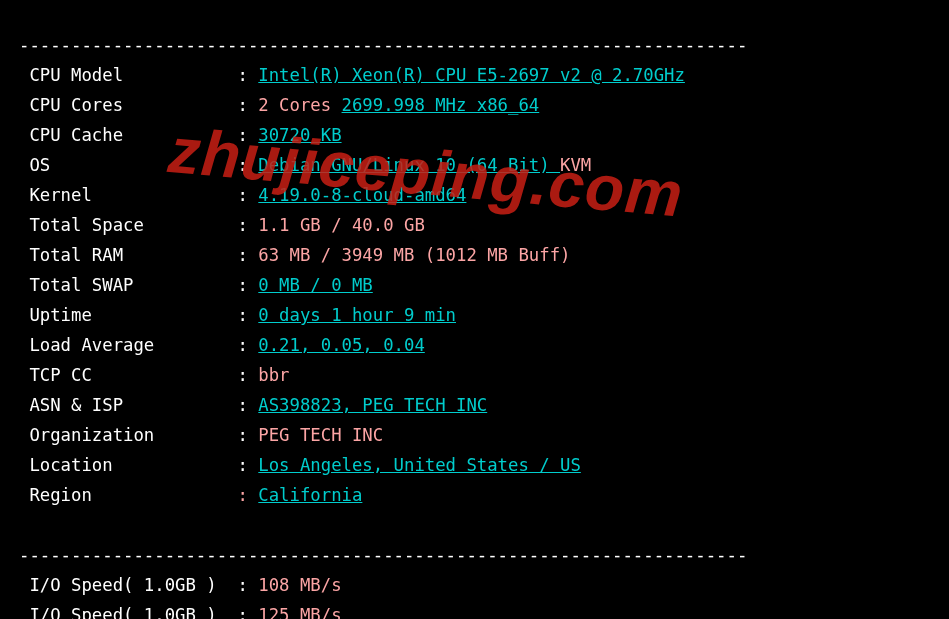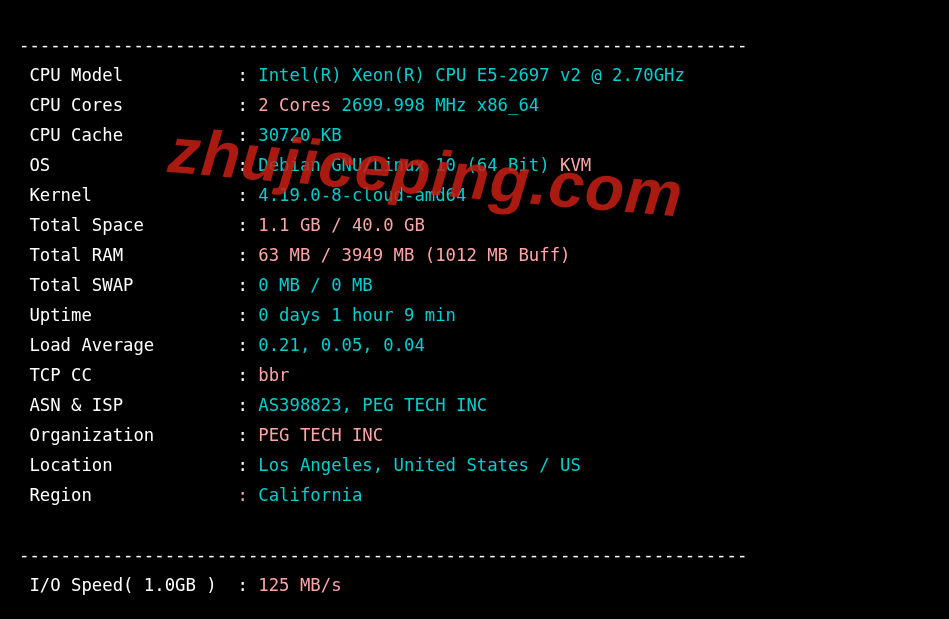--- a/index.html
+++ b/index.html
@@ -19,21 +19,21 @@
     font-size: 17.3px;
     line-height: 30px;
     color: #fff;
     white-space: pre;
     letter-spacing: 0px;
     padding-left: 19px;
     box-sizing: border-box;
   }
   .c-white  { color: #ffffff; margin-top: 11px; }
   .c-yellow { color: #fca5a5; }
-  .c-cyan   { color: #00cdcd; }
+  .c-cyan   { color: #00cdcd; text-decoration: underline; }
   .watermark {
     position: absolute;
     left: 170px;
     top: 135px;
     font-family: Arial, Helvetica, sans-serif;
     font-size: 64px;
     font-weight: 600;
     font-style: italic;
     color: rgba(200, 30, 20, 0.85);
     transform: rotate(5deg);
@@ -46,16 +46,16 @@
     color: #ffffff;
   }
 </style>
 </head>
 <body>
 
 <div class="terminal">
 <span class="hr">----------------------------------------------------------------------</span>
 <div id="spec-lines"><div><span class="c-white"> CPU Model           </span><span class="c-white">: </span><span class="c-cyan">Intel(R) Xeon(R) CPU E5-2697 v2 @ 2.70GHz</span></div><div><span class="c-white"> CPU Cores           </span><span class="c-white">: </span><span class="c-yellow">2 Cores </span><span class="c-cyan">2699.998 MHz x86_64</span></div><div><span class="c-white"> CPU Cache           </span><span class="c-white">: </span><span class="c-cyan">30720 KB</span></div><div><span class="c-white"> OS                  </span><span class="c-white">: </span><span class="c-cyan">Debian GNU/Linux 10 (64 Bit) </span><span class="c-yellow">KVM</span></div><div><span class="c-white"> Kernel              </span><span class="c-white">: </span><span class="c-cyan">4.19.0-8-cloud-amd64</span></div><div><span class="c-white"> Total Space         </span><span class="c-white">: </span><span class="c-yellow">1.1 GB / 40.0 GB</span></div><div><span class="c-white"> Total RAM           </span><span class="c-white">: </span><span class="c-yellow">63 MB / 3949 MB (1012 MB Buff)</span></div><div><span class="c-white"> Total SWAP          </span><span class="c-white">: </span><span class="c-cyan">0 MB / 0 MB</span></div><div><span class="c-white"> Uptime              </span><span class="c-white">: </span><span class="c-cyan">0 days 1 hour 9 min</span></div><div><span class="c-white"> Load Average        </span><span class="c-white">: </span><span class="c-cyan">0.21, 0.05, 0.04</span></div><div><span class="c-white"> TCP CC              </span><span class="c-white">: </span><span class="c-yellow">bbr</span></div><div><span class="c-white"> ASN &amp; ISP           </span><span class="c-white">: </span><span class="c-cyan">AS398823, PEG TECH INC</span></div><div><span class="c-white"> Organization        </span><span class="c-white">: </span><span class="c-yellow">PEG TECH INC</span></div><div><span class="c-white"> Location            </span><span class="c-white">: </span><span class="c-cyan">Los Angeles, United States / US</span></div><div><span class="c-white"> Region              </span><span class="c-yellow">: </span><span class="c-cyan">California</span></div></div>
 <span class="hr">----------------------------------------------------------------------</span>
-<div id="io-lines"><div><span class="c-white"> I/O Speed( 1.0GB )  </span><span class="c-white">: </span><span class="c-yellow">125 MB/s</span></div></div>
+<div id="io-lines"><div><span class="c-white"> I/O Speed( 1.0GB )  </span><span class="c-white">: </span><span class="c-yellow">108 MB/s</span></div><div><span class="c-white"> I/O Speed( 1.0GB )  </span><span class="c-white">: </span><span class="c-yellow">125 MB/s</span></div></div>
 
 <div class="watermark">zhujiceping.com</div>
 </div>
 
 </body></html>

